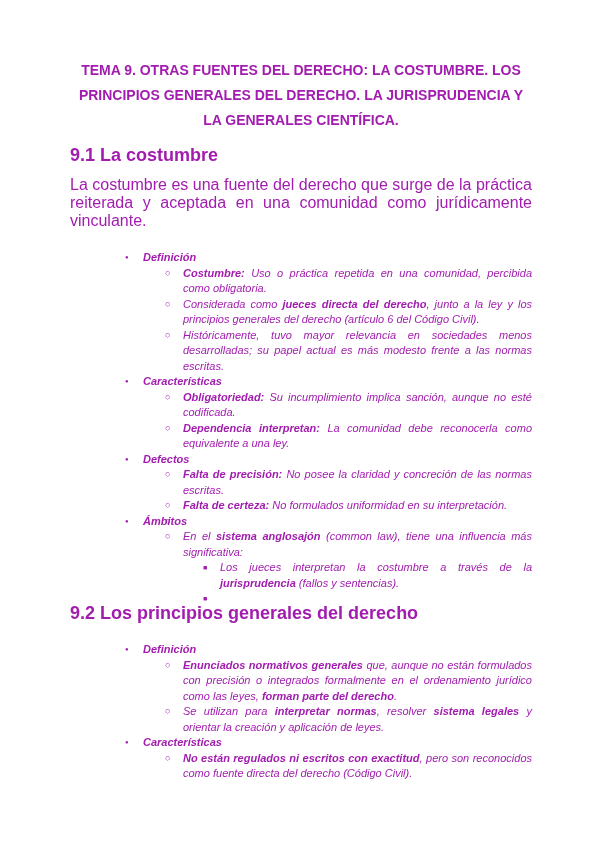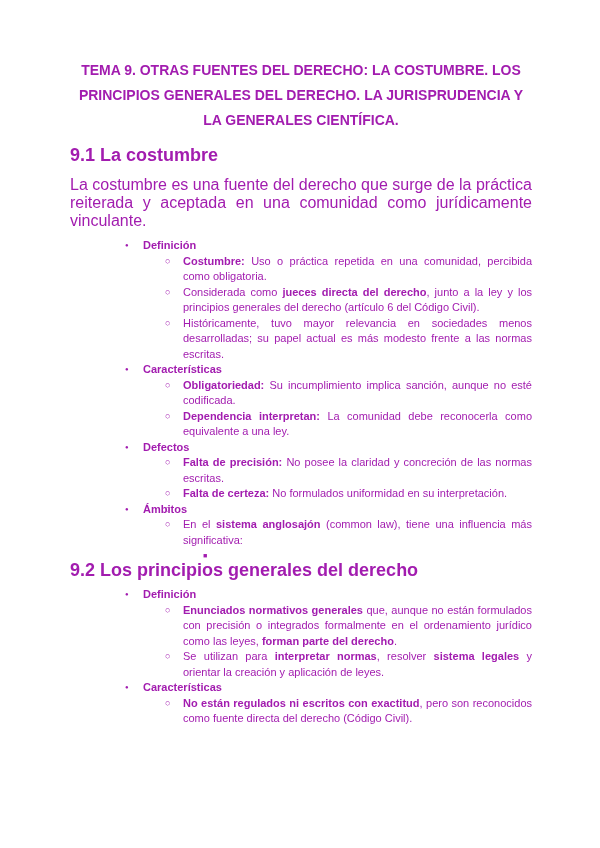--- a/index.html
+++ b/index.html
@@ -27,21 +27,21 @@
     font-size: 18px;
     font-weight: bold;
     line-height: 17px;
   }
   .intro {
     margin: 12px 0 0 0;
     font-size: 16px;
     line-height: 18px;
     text-align: justify;
   }
-  .list { margin-top: 8px; }
+  .list { margin-top: 20px; font-style: italic; }
   .li {
     position: relative;
     font-size: 11px;
     line-height: 15.5px;
     text-align: justify;
   }
   .li .bullet {
     position: absolute;
     top: 0;
     line-height: 15.5px;
@@ -74,20 +74,21 @@
           <div class="li l2"><span class="bullet">○</span><span class="txt"><span>Históricamente, tuvo mayor relevancia en sociedades menos desarrolladas; su papel actual es más modesto frente a las normas escritas.</span></span></div>
           <div class="li l1"><span class="bullet">●</span><span class="txt"><b>Características</b></span></div>
           <div class="li l2"><span class="bullet">○</span><span class="txt"><b>Obligatoriedad:</b><span> Su incumplimiento implica sanción, aunque no esté codificada.</span></span></div>
           <div class="li l2"><span class="bullet">○</span><span class="txt"><b>Dependencia interpretan:</b><span> La comunidad debe reconocerla como equivalente a una ley.</span></span></div>
           <div class="li l1"><span class="bullet">●</span><span class="txt"><b>Defectos</b></span></div>
           <div class="li l2"><span class="bullet">○</span><span class="txt"><b>Falta de precisión:</b><span> No posee la claridad y concreción de las normas escritas.</span></span></div>
           <div class="li l2"><span class="bullet">○</span><span class="txt"><b>Falta de certeza:</b><span> No formulados uniformidad en su interpretación.</span></span></div>
           <div class="li l2"><span class="bullet">○</span></div>
           <div class="li l1"><span class="bullet">●</span><span class="txt"><b>Ámbitos</b></span></div>
           <div class="li l2"><span class="bullet">○</span><span class="txt"><span>En el </span><b>sistema anglosajón</b><span> (common law), tiene una influencia más significativa:</span></span></div>
+          <div class="li l3"><span class="bullet">■</span><span class="txt"><span>Los jueces interpretan la costumbre a través de la </span><b>jurisprudencia</b><span> (fallos y sentencias).</span></span></div>
           <div class="li l3"><span class="bullet">■</span></div>
         </div>
       </section>
       <section class="section">
         <h2 class="heading">9.2 Los principios generales del derecho</h2>
         <div class="list">
           <div class="li l1"><span class="bullet">●</span><span class="txt"><b>Definición</b></span></div>
           <div class="li l2"><span class="bullet">○</span><span class="txt"><b>Enunciados normativos generales</b><span> que, aunque no están formulados con precisión o integrados formalmente en el ordenamiento jurídico como las leyes, </span><b>forman parte del derecho</b><span>.</span></span></div>
           <div class="li l2"><span class="bullet">○</span><span class="txt"><span>Se utilizan para </span><b>interpretar normas</b><span>, resolver </span><b>sistema legales</b><span> y orientar la creación y aplicación de leyes.</span></span></div>
           <div class="li l1"><span class="bullet">●</span><span class="txt"><b>Características</b></span></div>

